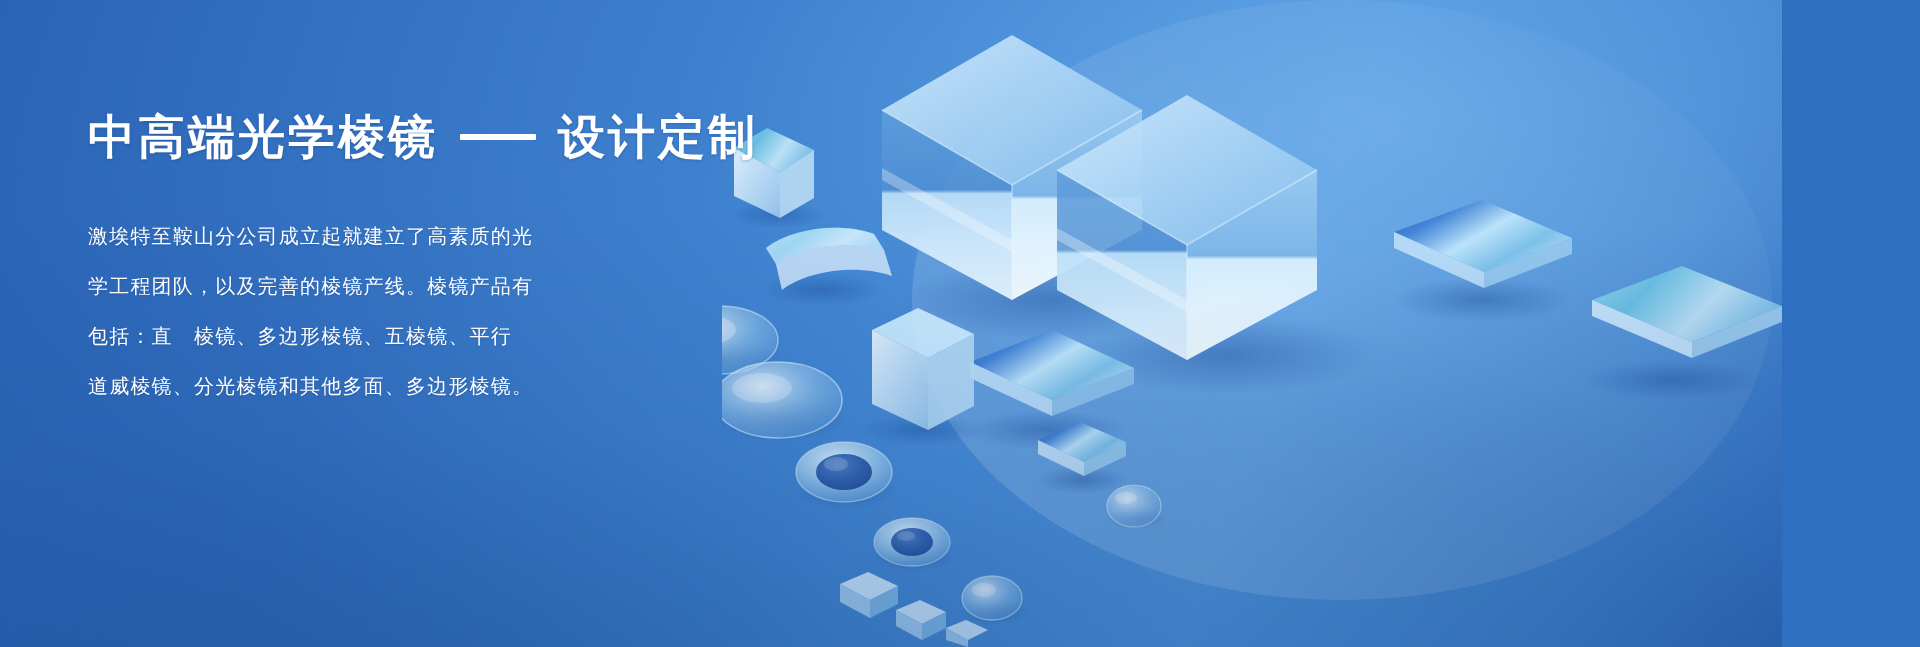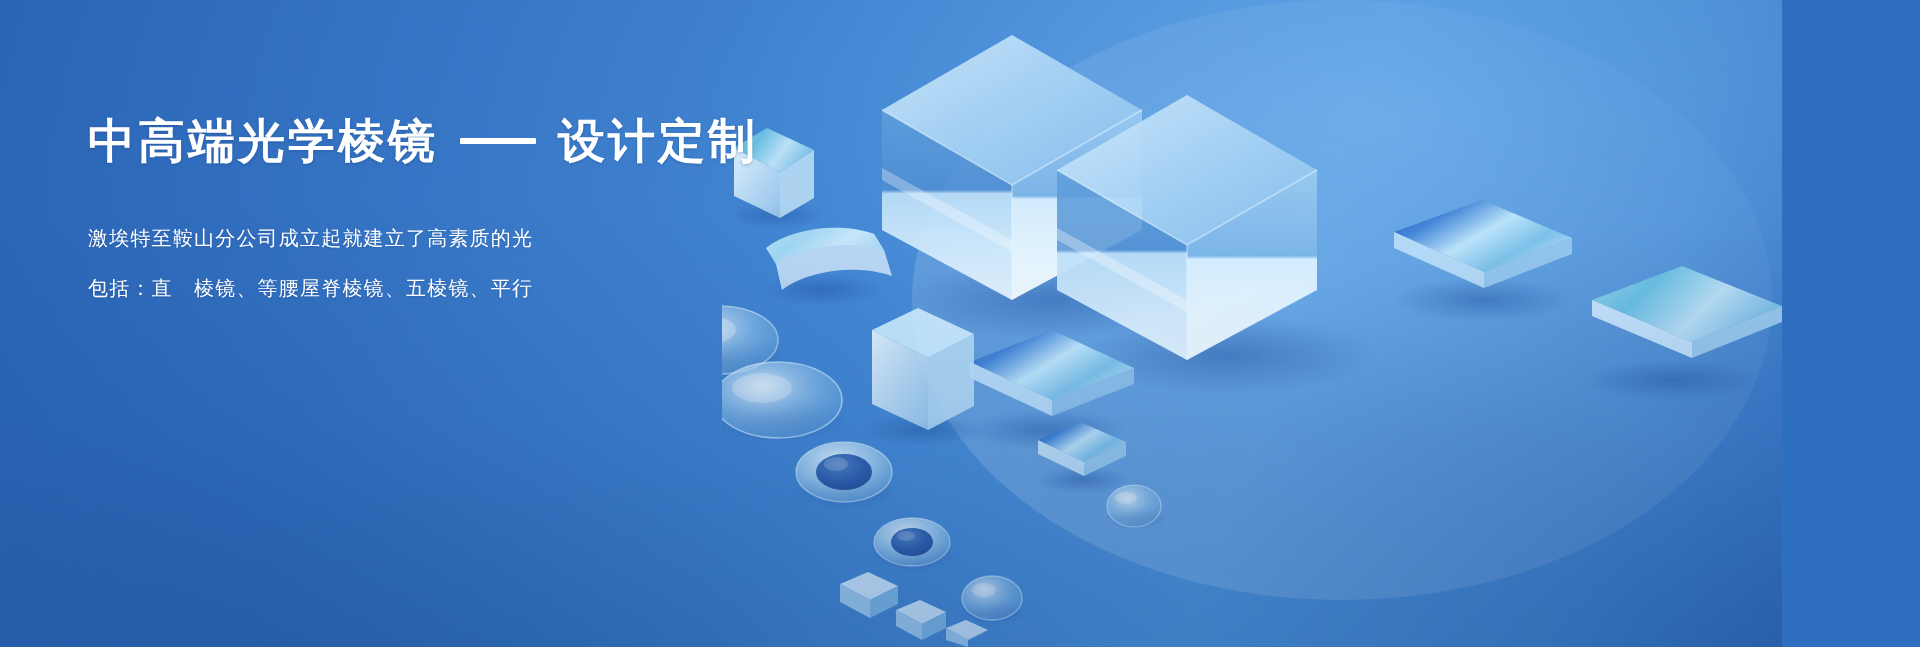--- a/index.html
+++ b/index.html
@@ -5,21 +5,21 @@
   html, body {
     margin: 0;
     padding: 0;
     background: #2f6fc0;
   }
   .banner {
     position: relative;
     width: 1782px;
     height: 647px;
     overflow: hidden;
-    font-family: Liberation Sans, sans-serif;
+    font-family: Liberation Mono, monospace;
     
     background:
       radial-gradient(120% 150% at 78% 18%, rgba(120,185,245,0.55) 0%, rgba(90,160,235,0.25) 32%, rgba(45,105,190,0.0) 68%),
       linear-gradient(108deg, #2a63b4 0%, #2f6cbd 22%, #3a7ecb 48%, #4a91d8 70%, #3d80c9 88%, #2f69bb 100%);
   }
   
   .vignette {
     position: absolute;
     inset: 0;
     background:
@@ -279,18 +279,20 @@
   <div class="vignette"></div>
 
   <div class="copy">
 
     <h1 class="headline">
       <span>中高端光学棱镜</span><span class="rule"></span><span>设计定制</span>
     </h1>
 
     <ul class="body-copy">
       <li>激埃特至鞍山分公司成立起就建立了高素质的光</li>
-      <li>包括：直　棱镜、等腰屋脊棱镜、五棱镜、平行</li>
+      <li>学工程团队，以及完善的棱镜产线。棱镜产品有</li>
+      <li>包括：直　棱镜、多边形棱镜、五棱镜、平行</li>
+      <li>道威棱镜、分光棱镜和其他多面、多边形棱镜。</li>
     </ul>
 
   </div>
 
 </div>
 
 </body></html>

